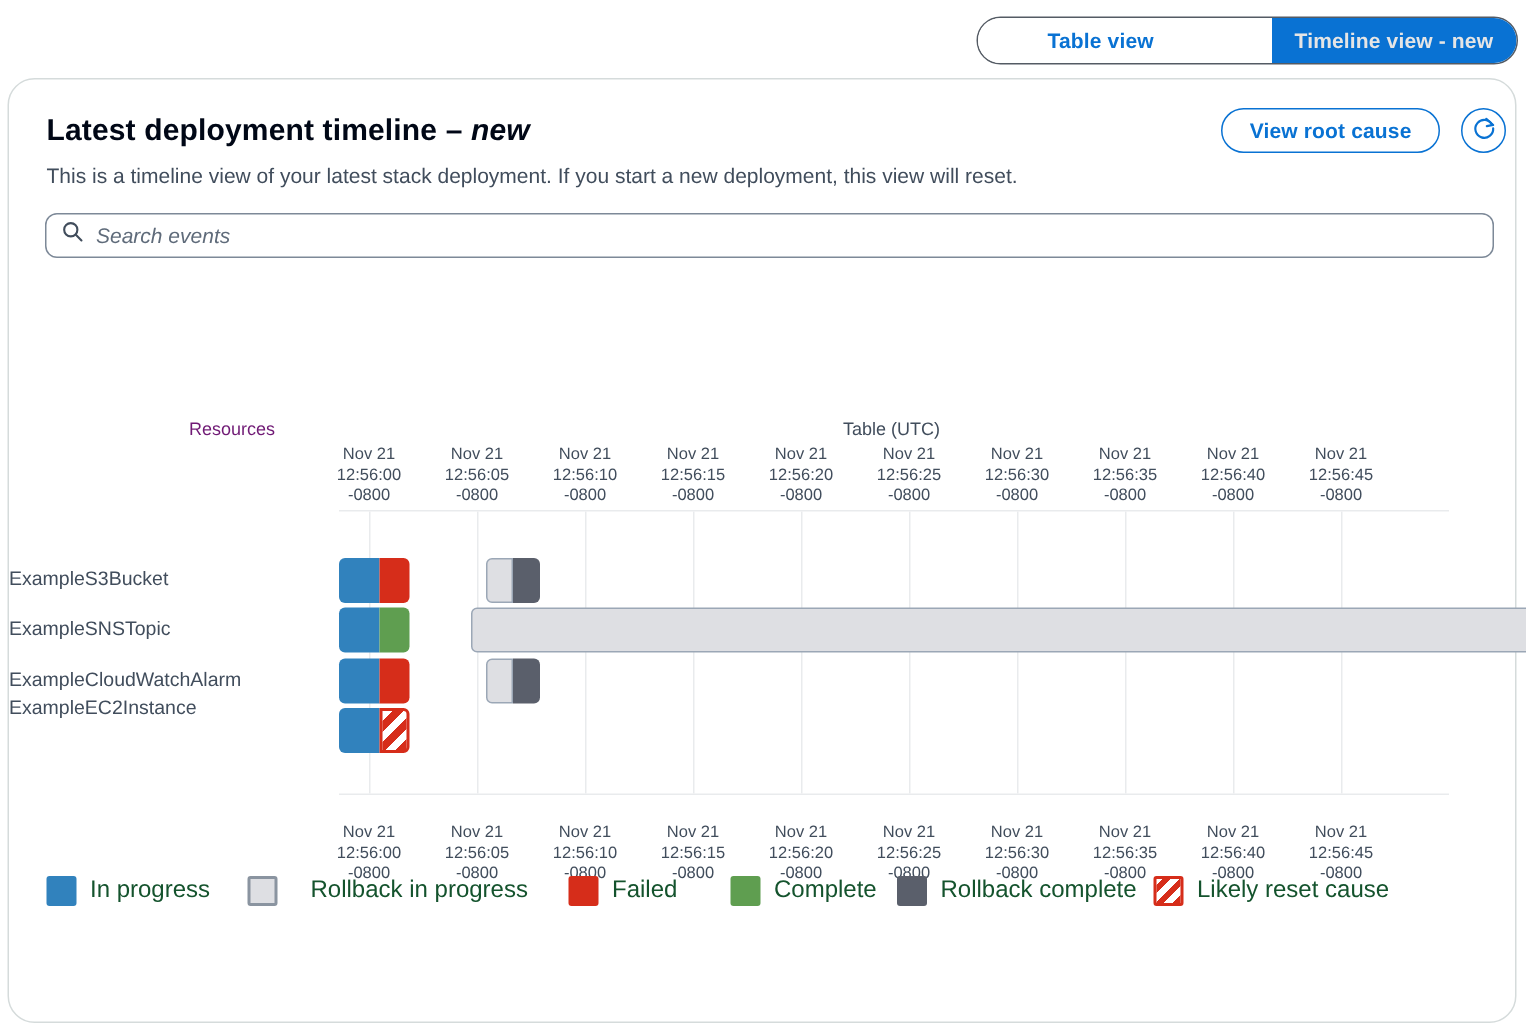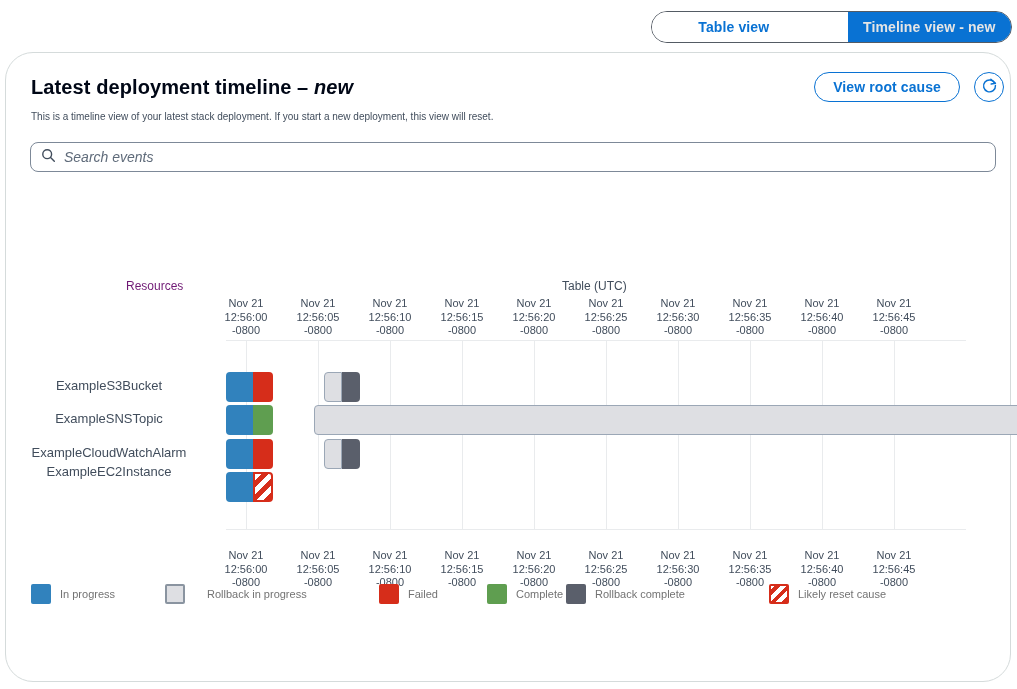--- a/index.html
+++ b/index.html
@@ -57,21 +57,21 @@
 
   
   .card {
     position: absolute;
     left: 5px;
     top: 52px;
     width: 1006px;
     height: 630px;
     background: #ffffff;
     border: 1px solid #d5dbdb;
-    border-radius: 28px;
+    border-radius: 18px;
     box-sizing: border-box;
   }
 
   .card-header {
     position: absolute;
     left: 25px;
     top: 22px;
     right: 24px;
   }
   .page-title {
@@ -81,21 +81,21 @@
     margin: 0;
     line-height: 24px;
     letter-spacing: .1px;
   }
   .page-title .new-em {
     font-style: italic;
     font-weight: bold;
   }
   .page-desc {
     margin: 8px 0 0 0;
-    font-size: 10px;
+    font-size: 14px;
     color: #414d5c;
     line-height: 20px;
   }
 
   .header-actions {
     position: absolute;
     right: 6px;
     top: 19px;
     display: flex;
     align-items: center;
@@ -218,21 +218,21 @@
     position: absolute;
     top: 0;
     bottom: 0;
     width: 1px;
     background: #e9ebed;
   }
   .row-label {
     position: absolute;
     left: 0;
     width: 206px;
-    text-align: center;
+    text-align: left;
     font-size: 13px;
     color: #414d5c;
     height: 16px;
     line-height: 16px;
   }
 
   .bar {
     position: absolute;
     height: 30px;
     box-sizing: border-box;
@@ -284,22 +284,22 @@
     background-color: #ffffff;
     background-image: repeating-linear-gradient(
       -45deg,
       #d62d1a 0px, #d62d1a 4px,
       #ffffff 4px, #ffffff 8px
     );
     border: 2px solid #d62d1a;
   }
   .legend-label {
     margin-left: 9px;
-    font-size: 11px;
-    color: #737373;
+    font-size: 16px;
+    color: #14532d;
     white-space: nowrap;
   }
 </style>
 </head>
 <body>
 
 <div class="view-switch-wrap">
   <div class="view-switch">
     <div class="seg inactive">Table view</div>
     <div class="seg active">Timeline view - new</div>
@@ -489,21 +489,21 @@
         <span class="legend-label">Rollback in progress</span>
       </div>
       <div class="legend-item" style="position: absolute; left: 348px;">
         <span class="legend-swatch red"></span>
         <span class="legend-label">Failed</span>
       </div>
       <div class="legend-item" style="position: absolute; left: 456px;">
         <span class="legend-swatch green"></span>
         <span class="legend-label">Complete</span>
       </div>
-      <div class="legend-item" style="position: absolute; left: 535px;">
+      <div class="legend-item" style="position: absolute; left: 567px;">
         <span class="legend-swatch darkgray"></span>
         <span class="legend-label">Rollback complete</span>
       </div>
       <div class="legend-item" style="position: absolute; left: 738px;">
         <span class="legend-swatch hatch"></span>
         <span class="legend-label">Likely reset cause</span>
       </div>
     </div>
 
 </div>

